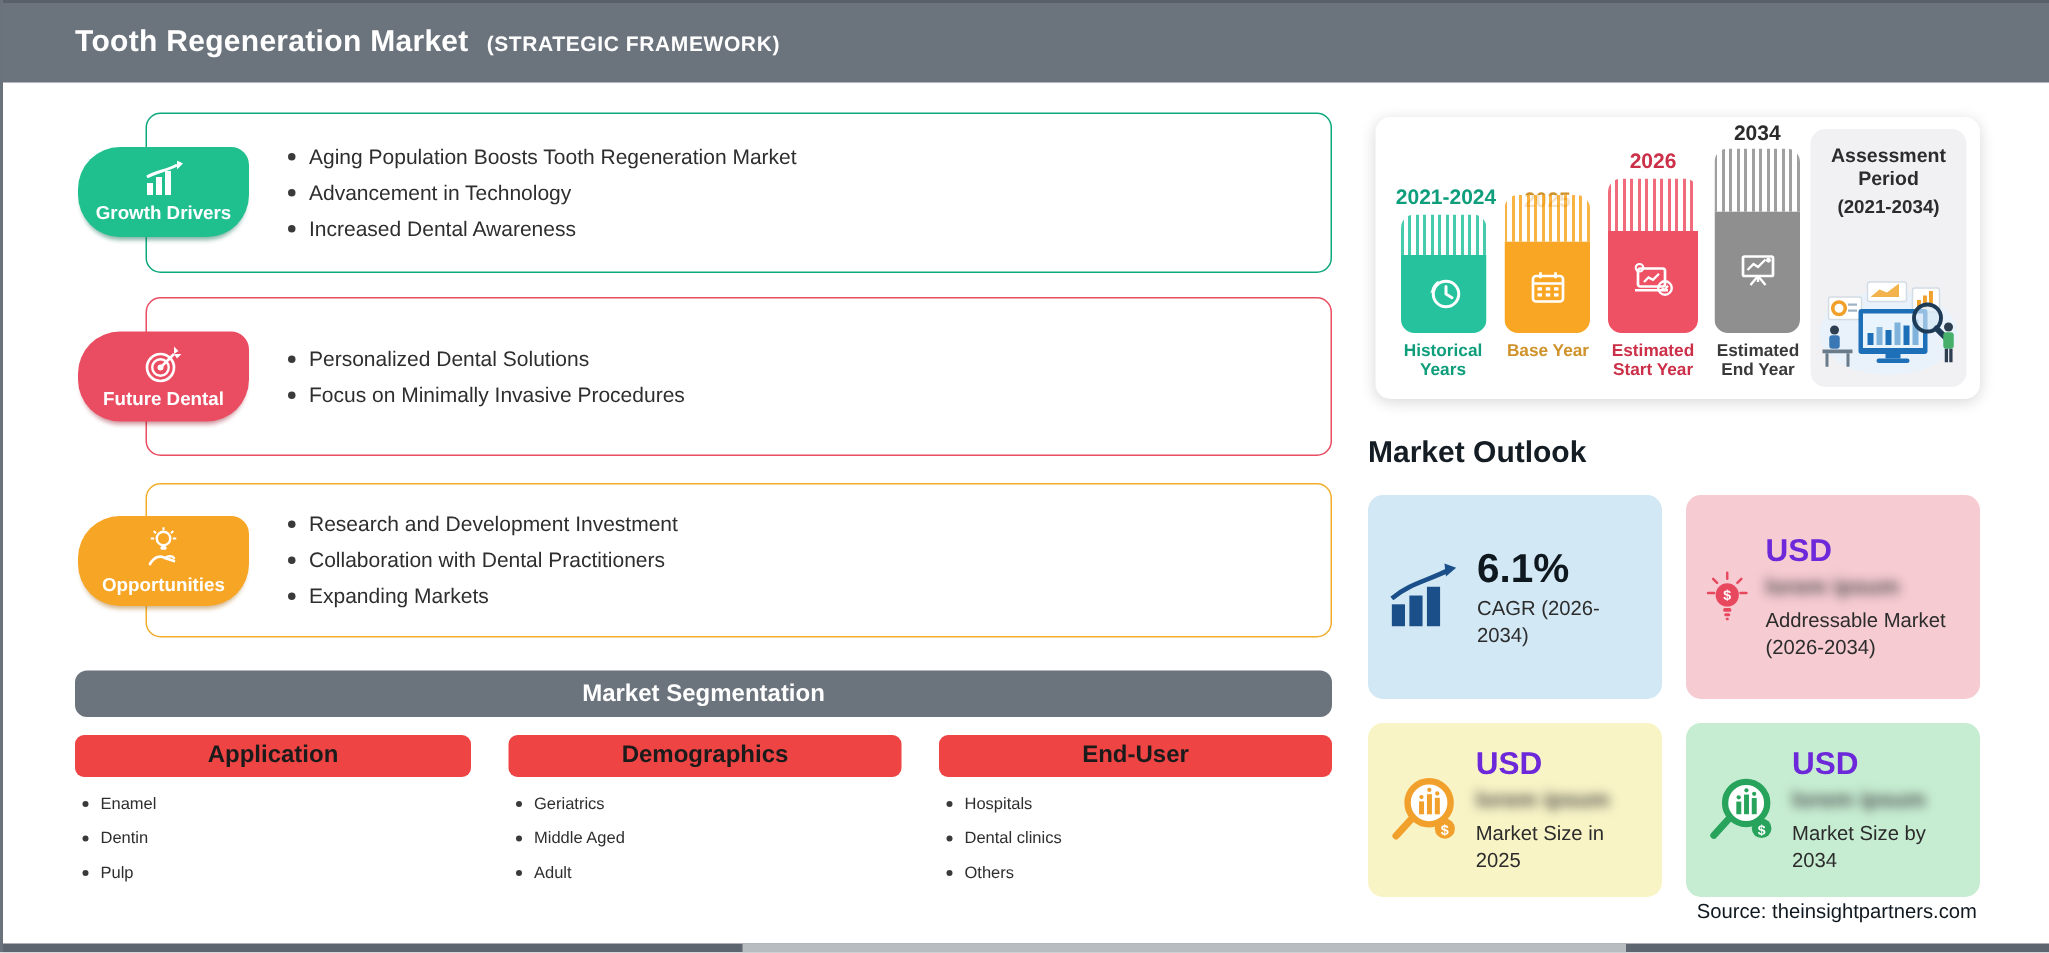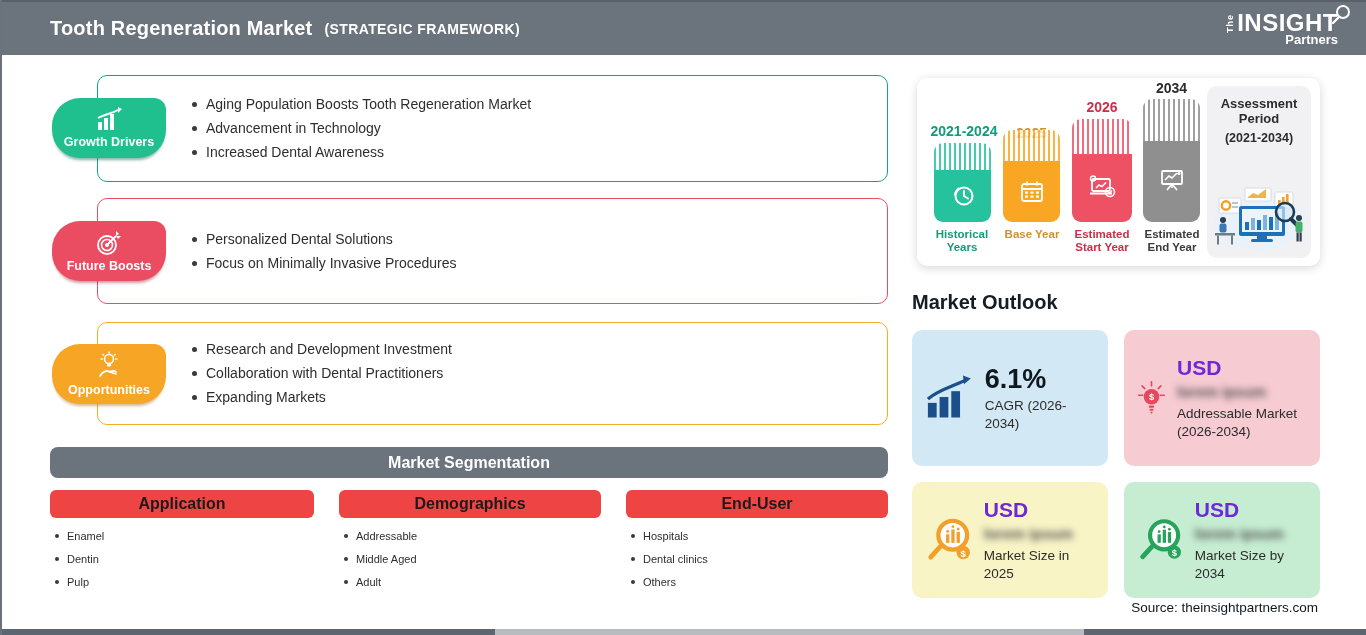--- a/index.html
+++ b/index.html
@@ -119,33 +119,20 @@
   .bottom-bar .mid { position:absolute; left:493px; width:589px; height:6px; background:#b6bcc0; }
 </style>
 </head>
 <body>
 
 <div class="page">
 
   <div class="topbar">
     <span class="title">Tooth Regeneration Market</span>
     <span class="subtitle">(STRATEGIC FRAMEWORK)</span>
-    <div class="logo">
-      <span class="logo-the">The</span>
-      <span class="logo-right">
-        <span class="logo-main">
-          <span>INSIGHT</span>
-          <svg class="logo-lens" width="22" height="22" viewBox="0 0 22 22">
-            <circle cx="13" cy="8" r="6" fill="none" stroke="#ffffff" stroke-width="2"></circle>
-            <line x1="9" y1="13" x2="3" y2="19" stroke="#ffffff" stroke-width="2.4" stroke-linecap="round"></line>
-          </svg>
-        </span>
-        <span class="logo-sub">Partners</span>
-      </span>
-    </div>
   </div>
 
   <div class="info-box" id="box-growth">
     <ul>
       <li>Aging Population Boosts Tooth Regeneration Market</li>
       <li>Advancement in Technology</li>
       <li>Increased Dental Awareness</li>
     </ul>
   </div>
   <div class="badge" id="badge-growth">
@@ -167,21 +154,21 @@
   </div>
   <div class="badge" id="badge-trends">
     <svg width="30" height="27" viewBox="0 0 30 27">
       <circle cx="13" cy="15" r="9" fill="none" stroke="#fff" stroke-width="1.8"></circle>
       <circle cx="13" cy="15" r="5.5" fill="none" stroke="#fff" stroke-width="1.6"></circle>
       <circle cx="13" cy="15" r="2" fill="#fff"></circle>
       <line x1="13" y1="15" x2="22" y2="6" stroke="#fff" stroke-width="1.8"></line>
       <path d="M22 6 L22 1 L25 4 Z" fill="#fff"></path>
       <path d="M22 6 L27 6 L24 9 Z" fill="#fff"></path>
     </svg>
-    <span class="badge-label">Future Boosts</span>
+    <span class="badge-label">Future Dental</span>
   </div>
 
   <div class="info-box" id="box-opps">
     <ul>
       <li>Research and Development Investment</li>
       <li>Collaboration with Dental Practitioners</li>
       <li>Expanding Markets</li>
     </ul>
   </div>
   <div class="badge" id="badge-opps">
@@ -210,21 +197,21 @@
   </div>
   <div class="seg-head" id="segh-2">
     <span>End-User</span>
   </div>
   <ul class="seg-list" id="segl-0">
     <li>Enamel</li>
     <li>Dentin</li>
     <li>Pulp</li>
   </ul>
   <ul class="seg-list" id="segl-1">
-    <li>Addressable</li>
+    <li>Geriatrics</li>
     <li>Middle Aged</li>
     <li>Adult</li>
   </ul>
   <ul class="seg-list" id="segl-2">
     <li>Hospitals</li>
     <li>Dental clinics</li>
     <li>Others</li>
   </ul>
 
   <div class="timeline-card">

